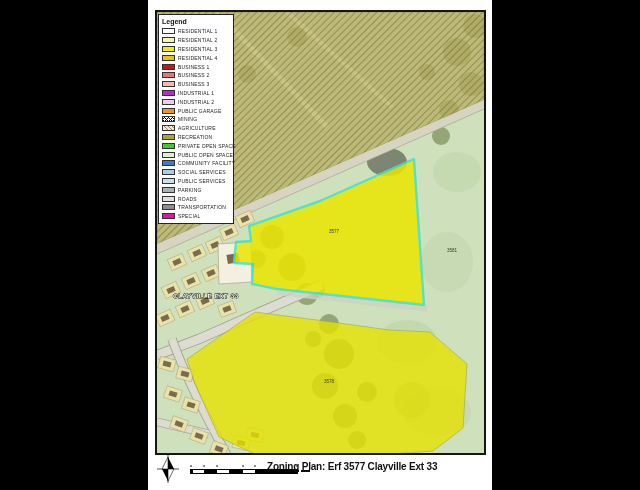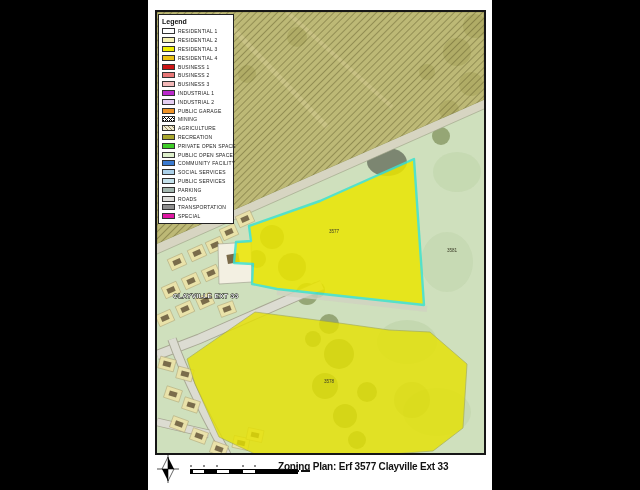--- a/index.html
+++ b/index.html
@@ -35,21 +35,21 @@
     background-color:#fff;
   }
   .swatch.hatch{
     background-image:repeating-linear-gradient(45deg,rgba(110,100,50,.75) 0 .7px,transparent .7px 3px);
   }
   .legend-label{
     font-size:5px;color:#222;white-space:nowrap;letter-spacing:.2px;
     line-height:6px;
   }
   .map-title{
-    position:absolute;left:130px;top:461px;font-size:10px;font-weight:bold;
+    position:absolute;left:119px;top:461px;font-size:10px;font-weight:bold;
     color:#111;white-space:nowrap;letter-spacing:-.2px;z-index:4;
   }
   .scalebar{
     position:absolute;left:42px;top:469px;width:108px;height:5px;
     background:#000;border:1px solid #000;box-sizing:border-box;z-index:4;
   }
   .scalebar .seg{position:absolute;top:0;height:3px;background:#fff;}
   .scale-ticks{position:absolute;left:42px;top:464px;width:108px;height:4px;z-index:4;}
   .scale-ticks i{position:absolute;top:1px;width:2px;height:2px;background:#8a8a8a;}
   .scale-dash{position:absolute;left:153px;top:470px;width:9px;height:2px;background:#111;z-index:4;}

